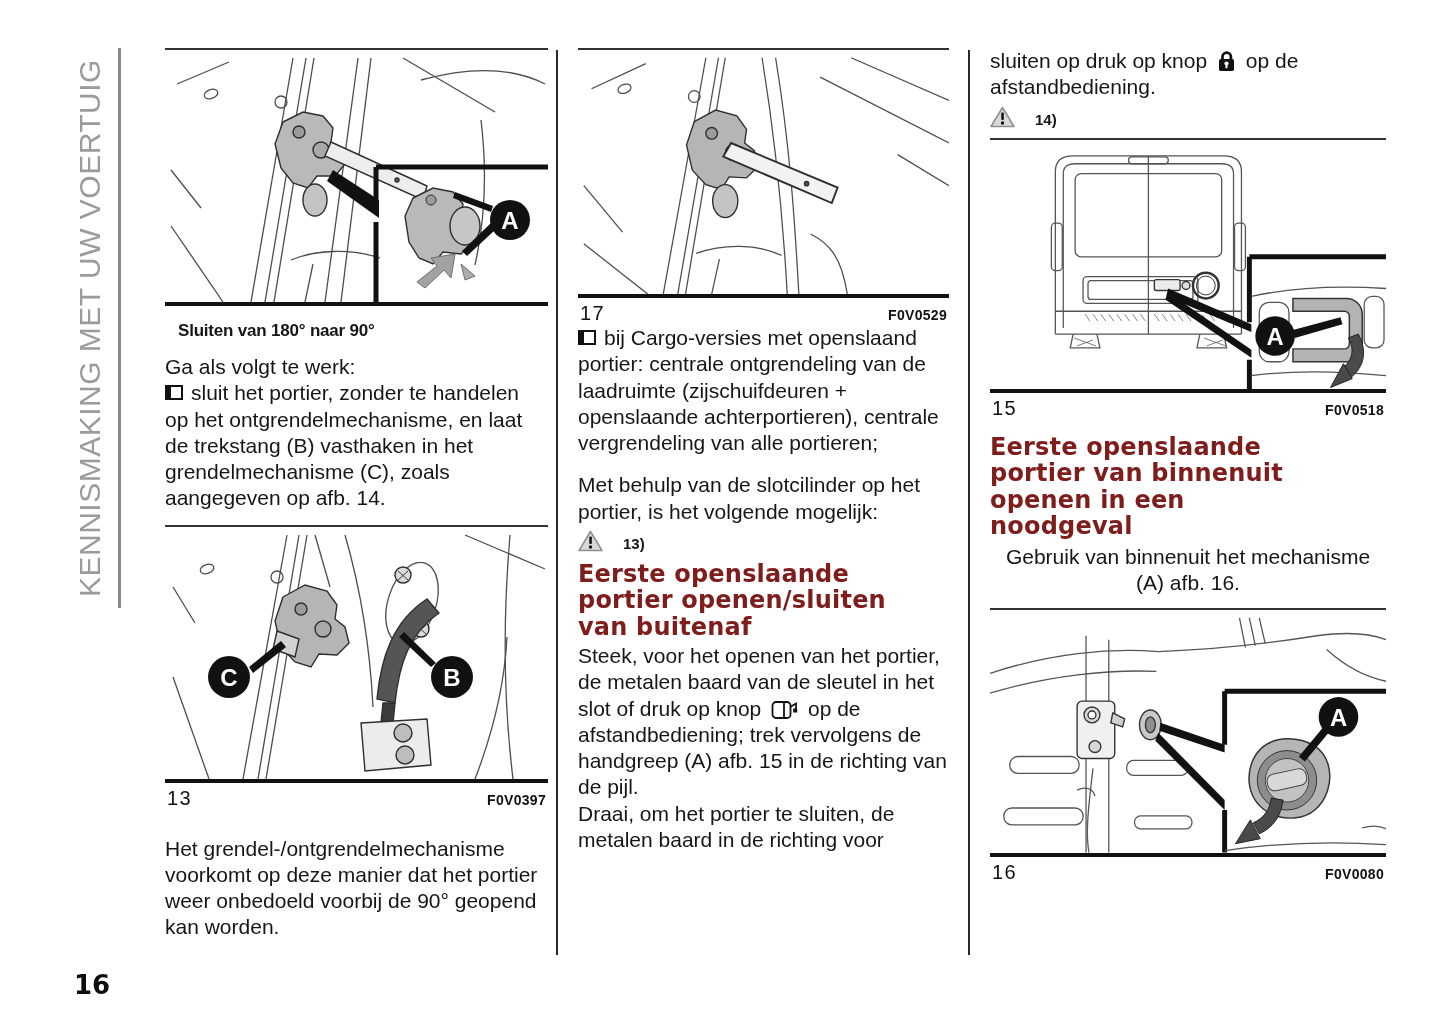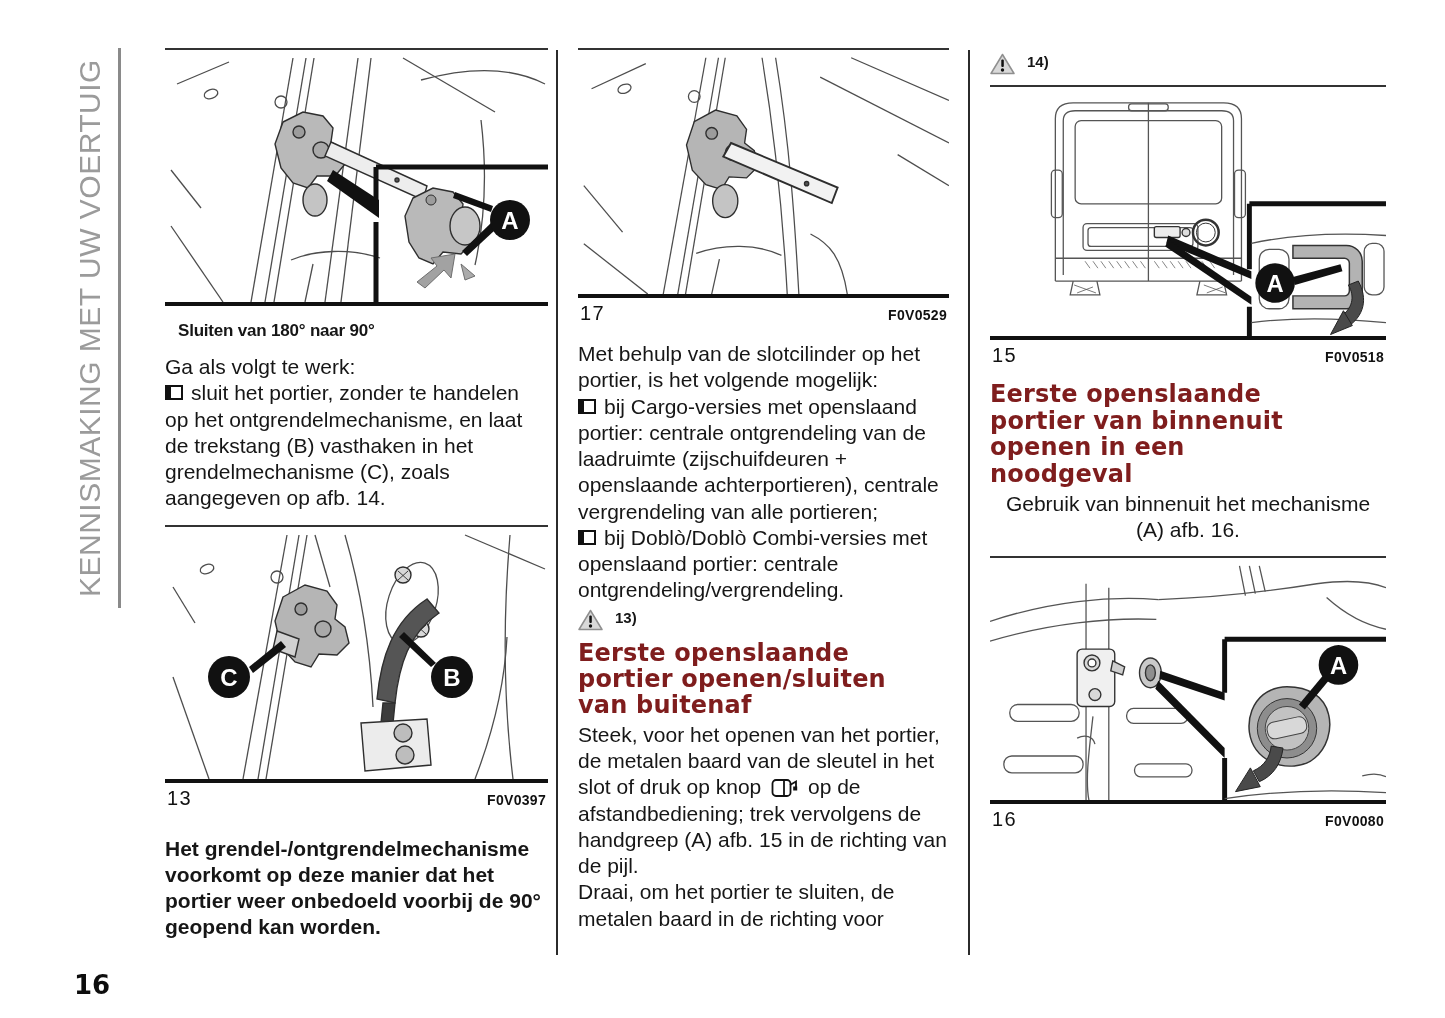--- a/index.html
+++ b/index.html
@@ -32,21 +32,21 @@
   .fignum { font-size:20px; letter-spacing:1.5px; color:#111; }
   .figcode { font-weight:bold; font-size:14px; letter-spacing:.3px; color:#111; }
   
   p { margin:0; font-size:21px; line-height:1.25; }
   h3 { margin:13px; font-size:17px; font-weight:bold; letter-spacing:-.2px; }
   h2.heavy {
     margin:0; font-family:"DejaVu Sans",sans-serif; font-weight:bold;
     font-size:24px; line-height:1.1; letter-spacing:.2px; white-space:pre-line; color:#7f1d1d;
   }
   .sq { display:inline-block; width:10px; height:11px; border:2.5px solid #111; border-left-width:6px; margin-right:8px; }
-  .warn { display:flex; align-items:flex-start; gap:12px; }
+  .warn { display:flex; align-items:flex-end; gap:20px; }
   .wref { font-weight:bold; font-size:15px; }
   .icon-inline { vertical-align:-4px; margin:0 4px; }
   svg text.badge { font-family:"Liberation Sans",sans-serif; font-weight:bold; fill:#fff; }
 </style>
 </head>
 <body>
 
 <div class="page">
 
   <div class="sidebar-label">KENNISMAKING MET UW VOERTUIG</div>
@@ -149,21 +149,21 @@
           <text class="badge" x="287" y="159" text-anchor="middle" font-size="24">B</text>
         </g>
       </svg>
       </div>
       <figcaption class="figcap">
         <span class="fignum">13</span>
         <span class="figcode">F0V0397</span>
       </figcaption>
     </figure>
 
-    <p style="margin-top:26px;font-weight:bold;">Het grendel-/ontgrendelmechanisme voorkomt op deze manier dat het portier weer onbedoeld voorbij de 90° geopend kan worden.</p>
+    <p style="margin-top:26px;">Het grendel-/ontgrendelmechanisme voorkomt op deze manier dat het portier weer onbedoeld voorbij de 90° geopend kan worden.</p>
   </div>
 
   <div class="col col2">
 
     <figure>
       <div class="fig">
       <svg viewBox="0 0 383 252">
         <g fill="none" stroke="#4d4d4d" stroke-width="1.3">
           <path d="M14,40 L70,14"></path>
               <path d="M88,252 L132,8"></path>
@@ -191,23 +191,22 @@
           <circle cx="236" cy="138" r="2.2" fill="#555"></circle>
         </g>
       </svg>
       </div>
       <figcaption class="figcap">
         <span class="fignum">17</span>
         <span class="figcode">F0V0529</span>
       </figcaption>
     </figure>
 
+    <p><span class="sq"></span><span>bij Cargo-versies met openslaand portier: centrale ontgrendeling van de laadruimte (zijschuifdeuren + openslaande achterportieren), centrale vergrendeling van alle portieren;</span></p>
     <p style="margin-top:16px;">Met behulp van de slotcilinder op het portier, is het volgende mogelijk:</p>
-    <p><span class="sq"></span><span>bij Cargo-versies met openslaand portier: centrale ontgrendeling van de laadruimte (zijschuifdeuren + openslaande achterportieren), centrale vergrendeling van alle portieren;</span></p>
-    <p><span class="sq"></span><span>bij Doblò/Doblò Combi-versies met openslaand portier: centrale ontgrendeling/vergrendeling.</span></p>
 
     <div class="warn" style="margin-top:5px;">
       <svg width="25" height="22" viewBox="0 0 25 22">
         <path d="M12.5,1.5 L24,20.5 H1 Z" fill="#d9d9d9" stroke="#8f8f8f" stroke-width="1.5" stroke-linejoin="round"></path>
         <rect x="11.3" y="6.5" width="2.5" height="7.5" rx="1" fill="#111"></rect>
         <circle cx="12.5" cy="17" r="1.7" fill="#111"></circle>
       </svg>
       <span class="wref">13)</span>
     </div>
 
@@ -223,20 +222,30 @@
         <path d="M19,7 l6,-3.5 v8.5"></path>
         <rect x="22.2" y="8.5" width="4" height="4" fill="#111" stroke="none"></rect>
       </svg>
       <span>op de afstandbediening; trek vervolgens de handgreep (A) afb. 15 in de richting van de pijl.</span>
     </p>
     <p>Draai, om het portier te sluiten, de metalen baard in de richting voor</p>
   </div>
 
   <div class="col col3">
 
+    <p>
+      <span>sluiten op druk op knop</span>
+      <svg class="icon-inline" width="19" height="22" viewBox="0 0 19 22">
+        <path d="M5.5,9.5 V6.8 a4.2,4.2 0 0 1 8.4,0 V9.5" fill="none" stroke="#111" stroke-width="2.7"></path>
+        <rect x="2" y="9" width="15" height="12" rx="1.8" fill="#111"></rect>
+        <circle cx="9.5" cy="13.5" r="2.1" fill="#fff"></circle>
+        <rect x="8.5" y="13.8" width="2" height="4.4" fill="#fff"></rect>
+      </svg>
+      <span>op de afstandbediening.</span>
+    </p>
 
     <div class="warn" style="margin-top:5px;">
       <svg width="25" height="22" viewBox="0 0 25 22">
         <path d="M12.5,1.5 L24,20.5 H1 Z" fill="#d9d9d9" stroke="#8f8f8f" stroke-width="1.5" stroke-linejoin="round"></path>
         <rect x="11.3" y="6.5" width="2.5" height="7.5" rx="1" fill="#111"></rect>
         <circle cx="12.5" cy="17" r="1.7" fill="#111"></circle>
       </svg>
       <span class="wref">14)</span>
     </div>
 

